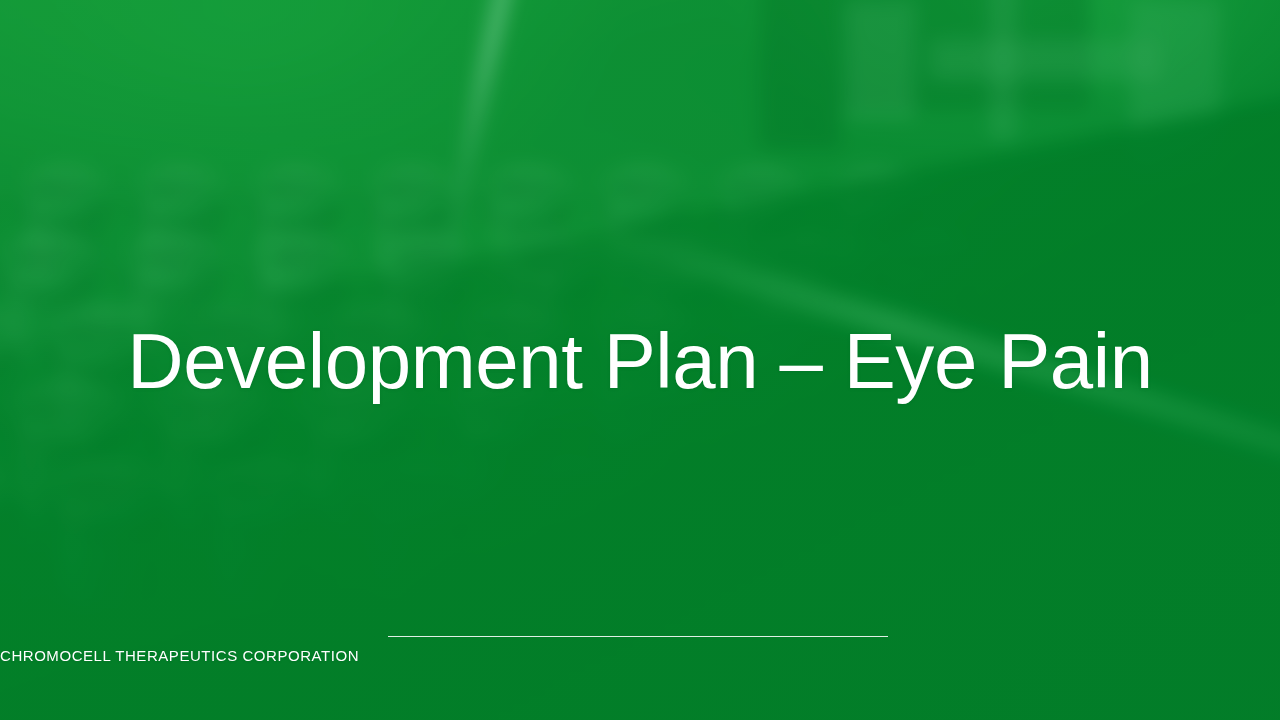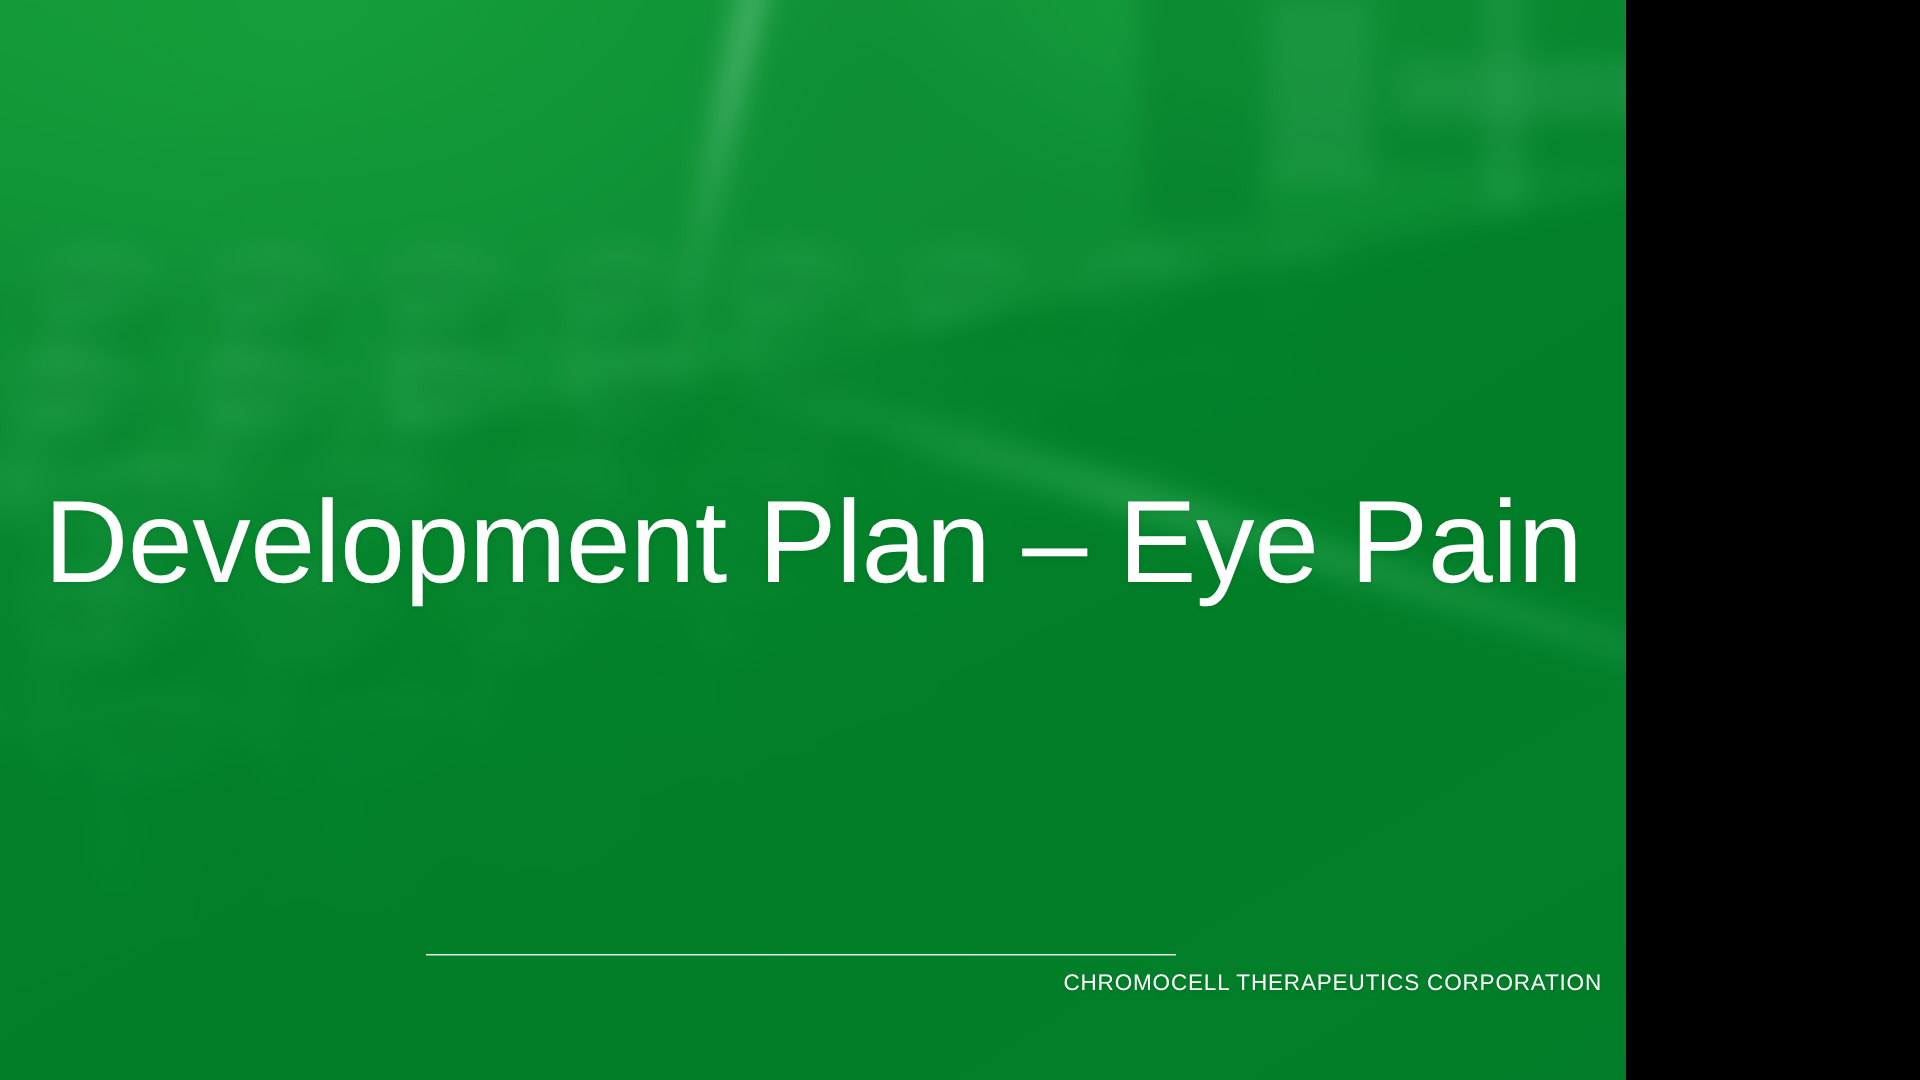--- a/index.html
+++ b/index.html
@@ -9,21 +9,21 @@
   }
   body {
     width: 1280px;
     height: 720px;
     overflow: hidden;
     font-family: "Liberation Sans", sans-serif;
   }
 
   #slide {
     position: relative;
-    width: 1084px;
+    width: 1280px;
     height: 720px;
     overflow: hidden;
     background: #0b9a41;
   }
 
   
   .photo {
     position: absolute;
     inset: -60px;
     overflow: hidden;
@@ -177,23 +177,23 @@
     font-size: 78px;
     font-weight: 400;
     line-height: 1.06;
     letter-spacing: -0.4px;
     white-space: nowrap;
     text-shadow: 0 1px 3px rgba(3,90,35,0.22);
   }
   .subtitle-group {
     position: absolute;
     left: 0;
-    right: 16px;
+    right: 4px;
     top: 636px;
-    text-align: right;
+    text-align: left;
   }
   .divider {
     width: 500px;
     height: 1px;
     margin: 0 auto 0 auto;
     background: rgba(255,255,255,0.88);
     border: 0;
   }
   .slide-subtitle {
     margin-top: 10px;

